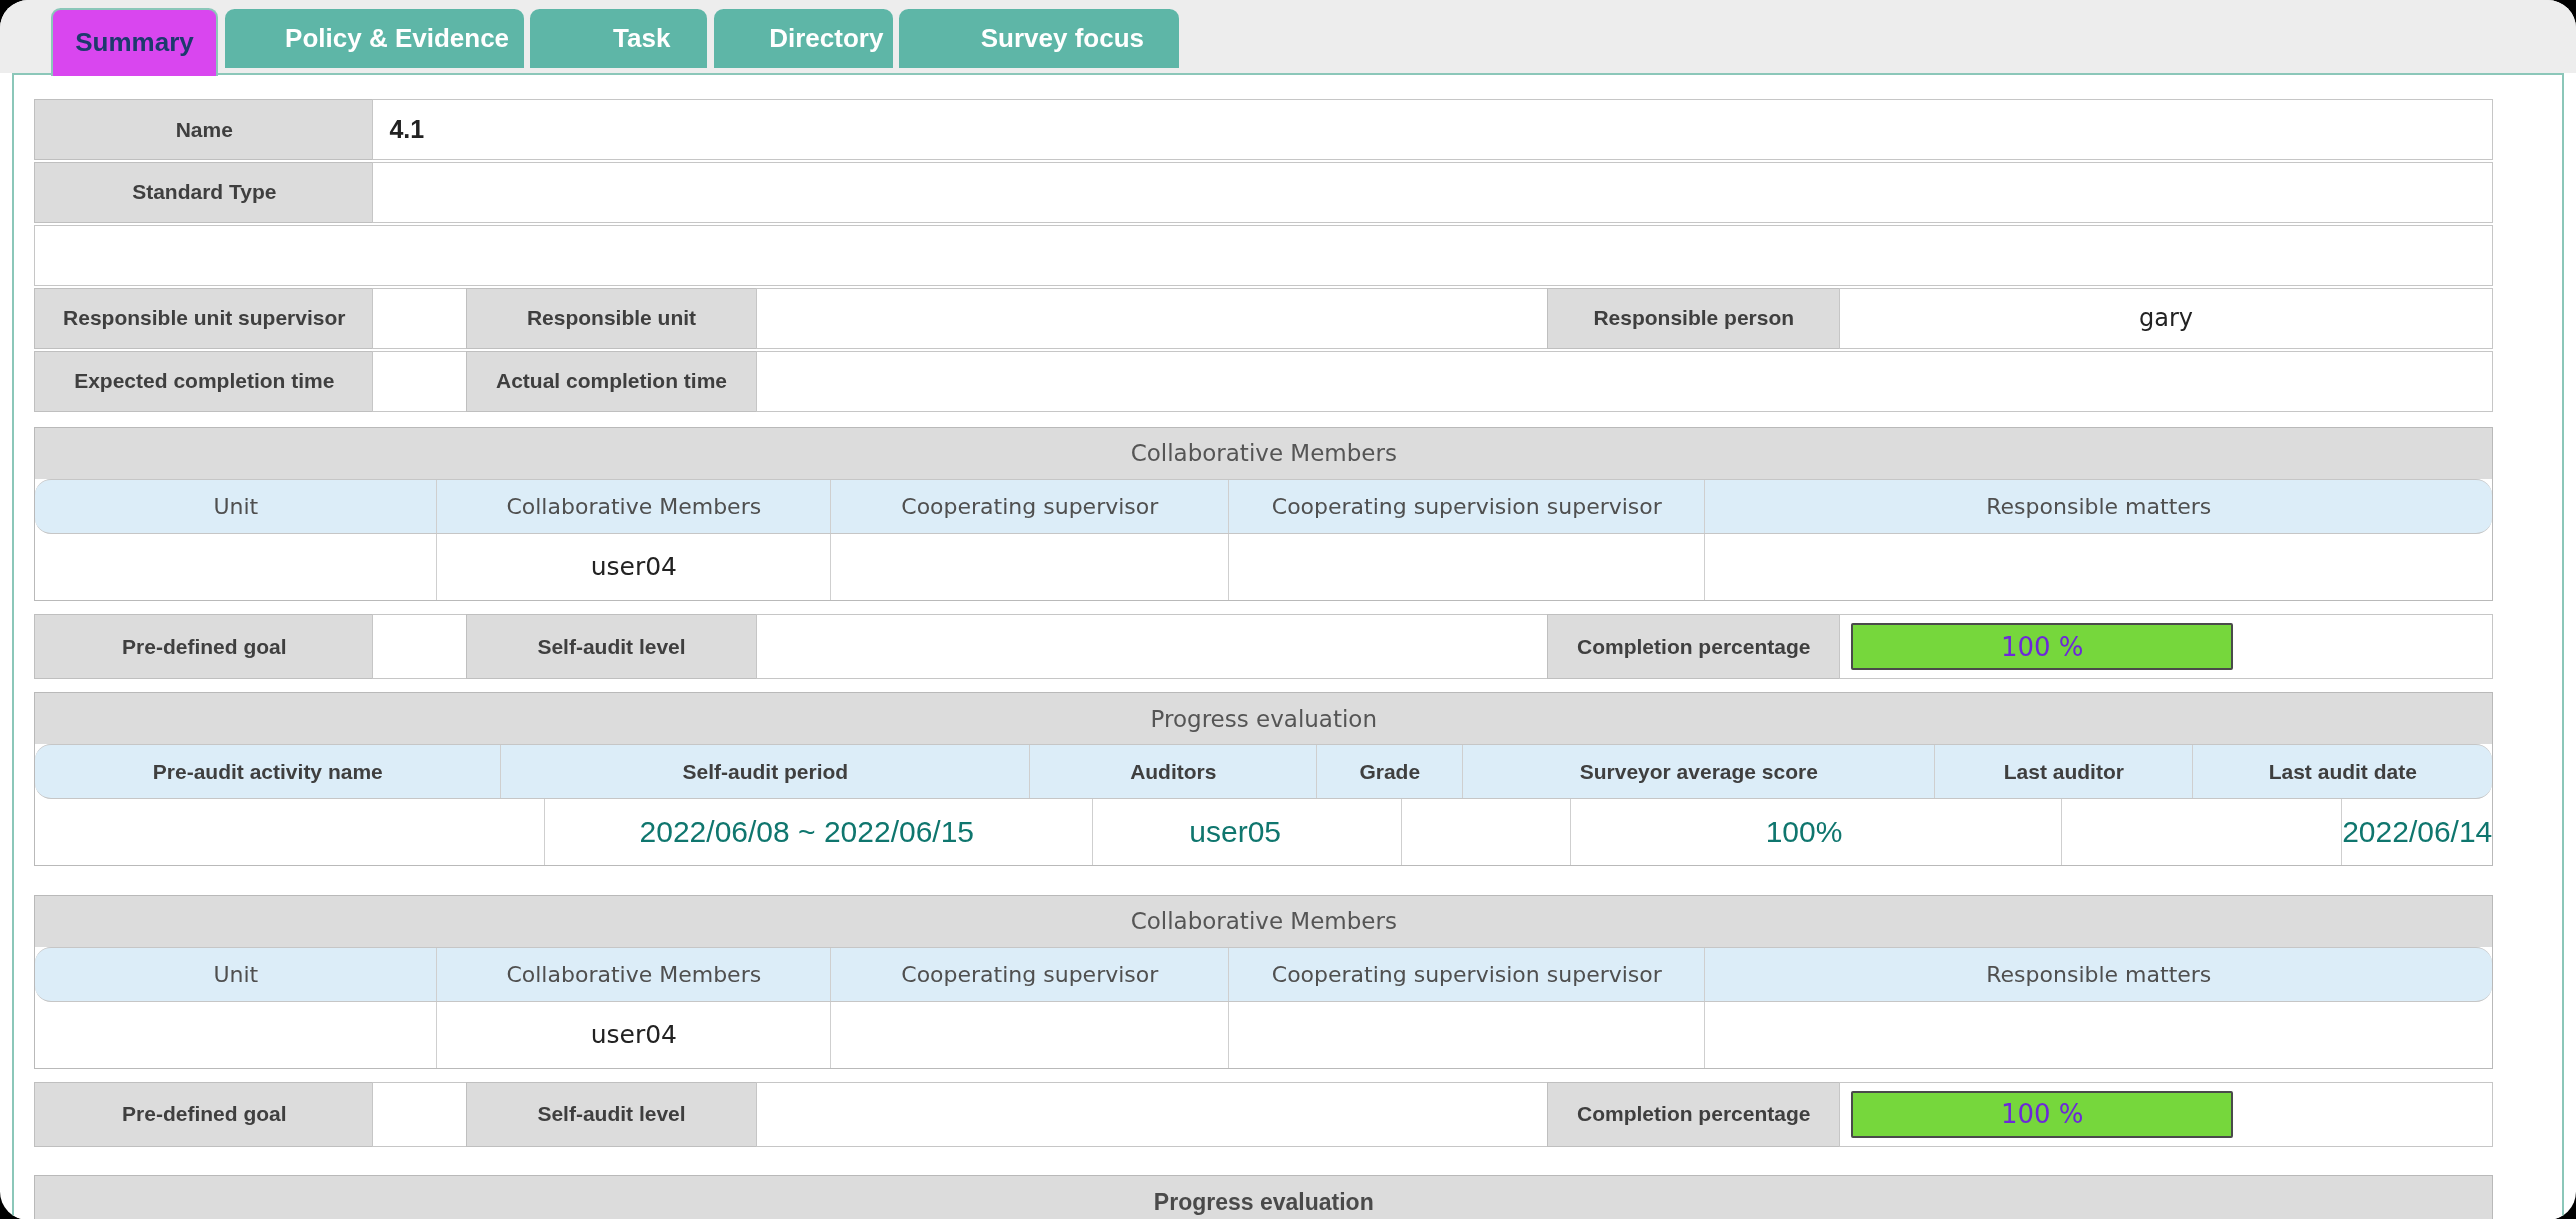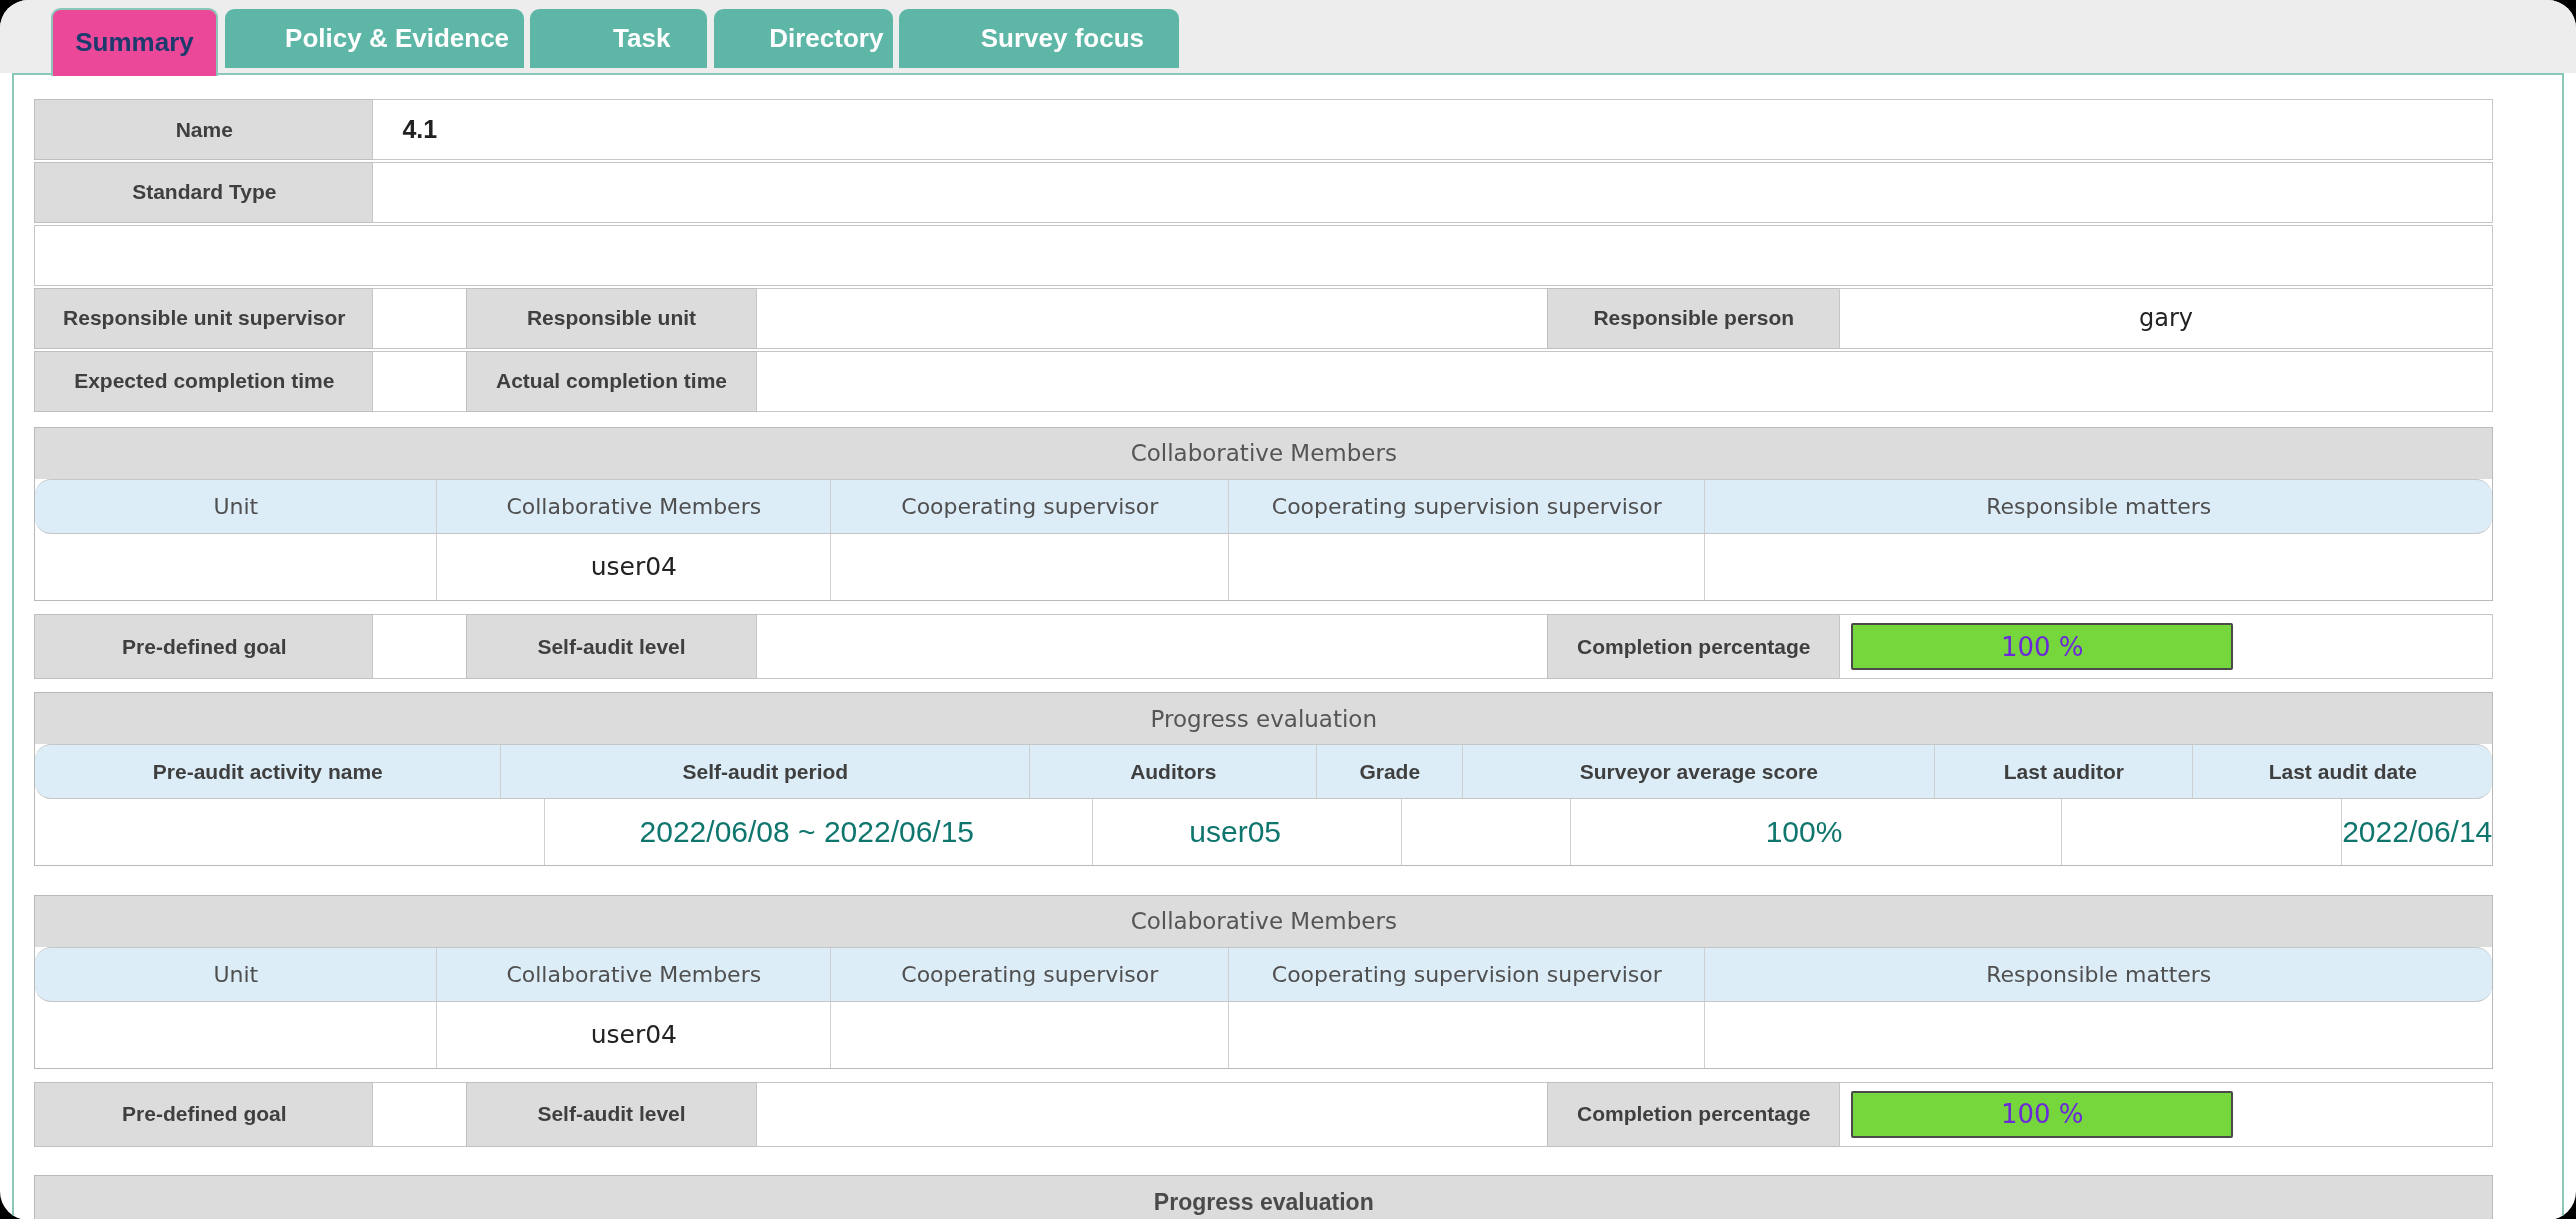--- a/index.html
+++ b/index.html
@@ -17,21 +17,21 @@
   }
   .tab{
     display:flex;align-items:center;justify-content:center;
     font-weight:bold;font-size:26px;cursor:pointer;
     border-radius:9.5px 9.5px 0 0;margin-right:6.6px;box-sizing:border-box;
   }
   .tab.inactive{
     background:var(--tab-teal,#5eb6a7);color:#fff;height:59px;margin-bottom:4.7px;padding-left:46px;
   }
   .tab.active{
-    background:#ec4899;color:var(--active-tab-text,#1d3a6d);
+    background:#d946ef;color:var(--active-tab-text,#1d3a6d);
     border:2.8px solid var(--panel-border,#8bc7b9);border-bottom:none;
     height:68px;margin-bottom:-2.8px;z-index:4;
   }
   .w-summary{width:167px}.w-policy{width:299px}.w-task{width:177px}
   .w-dir{width:179px}.w-survey{width:280px}
   
   .panel{
     position:absolute;left:12.3px;right:12.3px;top:73px;bottom:-11.4px;
     border:2.8px solid var(--panel-border,#8bc7b9);background:#fff;z-index:1;
   }
@@ -44,21 +44,21 @@
     display:flex;align-items:center;justify-content:center;
     font-size:23px;color:#222;
   }
   .lbl{
     background:var(--band-gray,#dcdcdc);border:1.9px solid #bfbfbf;
     font-weight:bold;font-size:21px;color:#3f3f3f;text-align:center;
   }
   .w-lbl1{width:340px}.w-sm{width:95px}.w-lbl2{width:292px}
   .w-val4{width:793px}.w-lbl3{width:294px}
   .grow{flex:1 1 auto}
-  .v-name{font-weight:bold;font-size:25px;justify-content:flex-start;padding-left:29px;}
+  .v-name{font-weight:bold;font-size:25px;justify-content:flex-start;padding-left:16px;}
   .v-gary{font-family:"DejaVu Sans",sans-serif;font-size:24px;}
   
   .tbl{border:1.9px solid #b9b9b9;background:#fff;margin-bottom:13.3px;box-sizing:border-box;}
   .band{
     height:51px;background:var(--band-gray,#dcdcdc);
     display:flex;align-items:center;justify-content:center;
     font-family:"DejaVu Sans",sans-serif;font-size:23px;color:#555;
   }
   .band.bold{font-weight:bold;color:#4a4a4a;font-family:"Liberation Sans",sans-serif;}
   .hrow{

